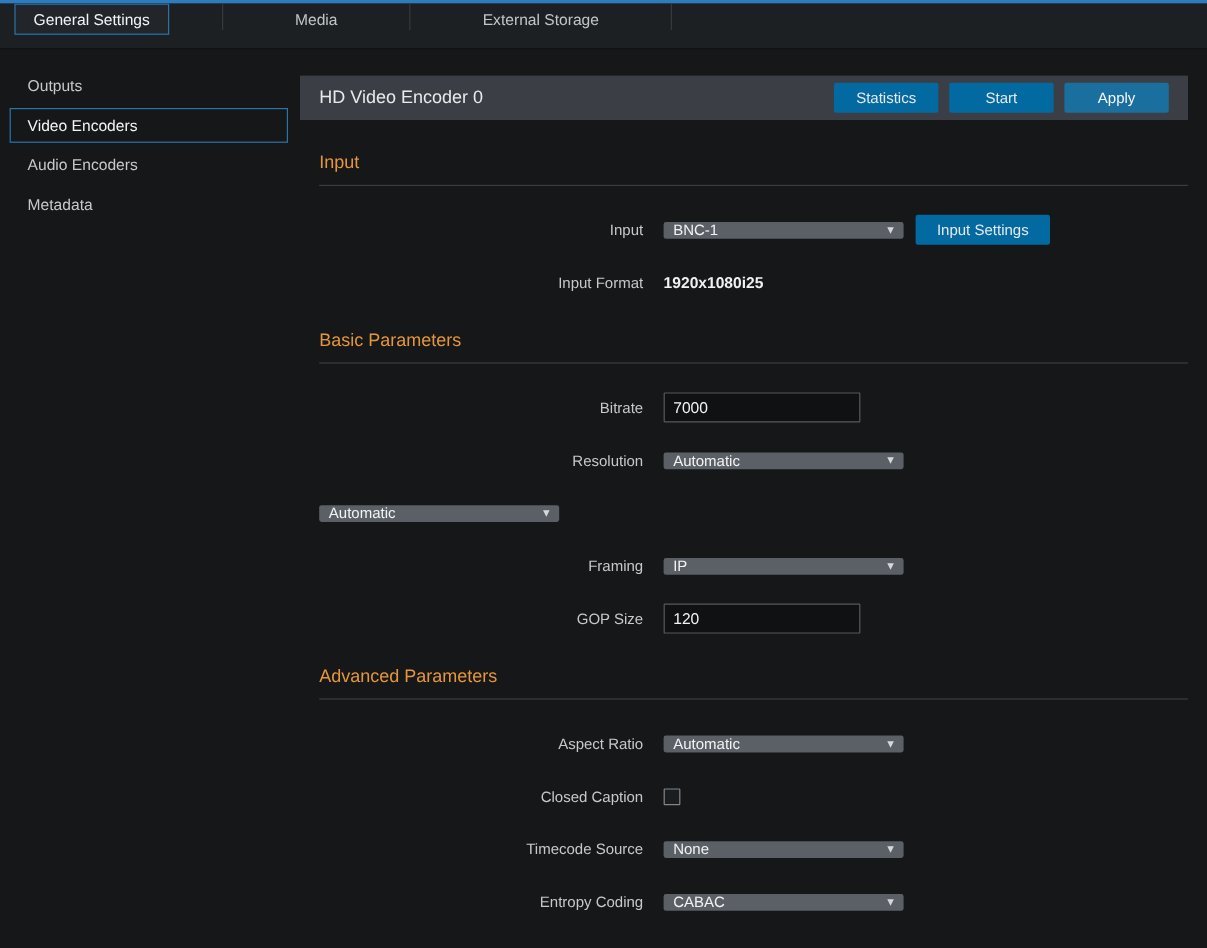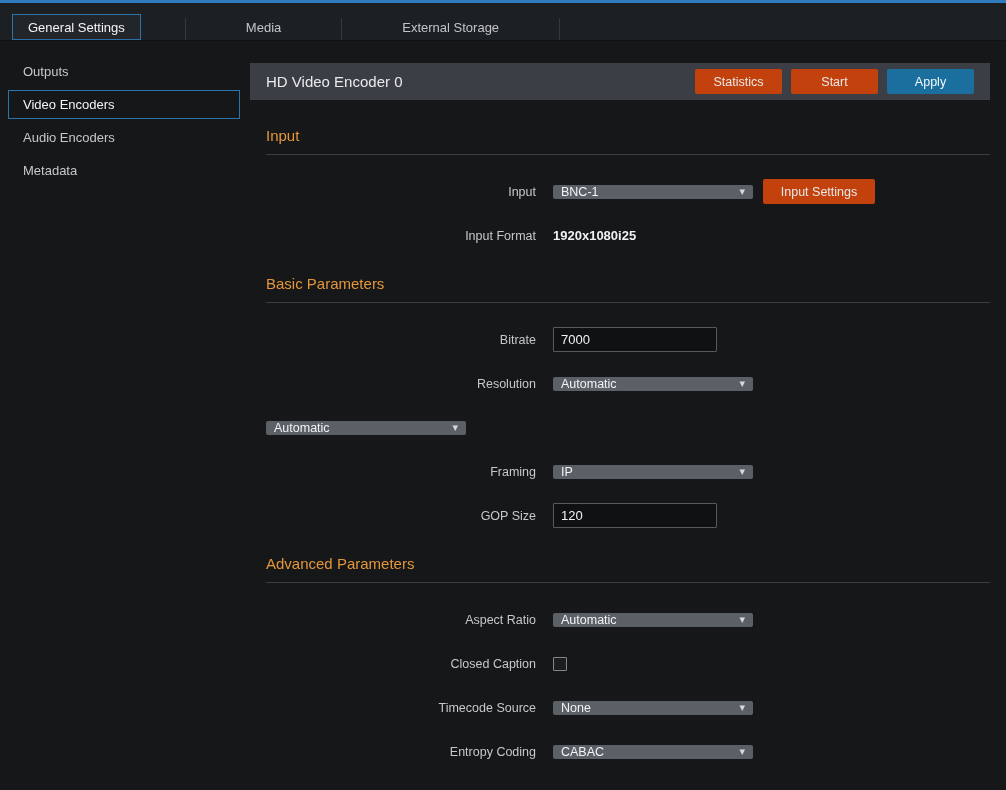--- a/index.html
+++ b/index.html
@@ -5,21 +5,21 @@
   * { margin:0; padding:0; box-sizing:border-box; }
   html,body { width:1006px; height:790px; background:#151719; overflow:hidden;
               font-family:"Liberation Sans", sans-serif; }
   .page { position:relative; width:1006px; height:790px; background:#151719; }
 
   
   .top-accent { height:3px; width:100%; background:#2e7cbd; }
 
   
   .topbar { height:38px; background:#1d2023; border-bottom:1px solid #101214;
-            display:flex; align-items:flex-end; padding:0 12px;gap:44px; }
+            display:flex; align-items:flex-start; padding:0 12px;gap:44px; }
   .tab { display:flex; align-items:center; height:26px; padding:0 15px;
          font-size:13px; color:#c2c5c7; cursor:pointer; border:1px solid transparent; }
   .tab.active { background:#22262b; border-color:#2b73a9; color:#f2f4f5; }
   .tab-sep { width:1px; height:22px; background:#35393e; }
 
   .content { display:flex; height:748px; position:relative; }
 
   
   .sidebar { width:250px; padding-top:16px; flex:none; }
   .side-item { margin:0 10px 4px 8px; padding:6px 14px; font-size:13px; color:#c6c9cb;
@@ -28,21 +28,21 @@
 
   
   .main { flex:1; padding:22px 16px 0 0; }
 
   .encoder-header { height:37px; background:#3b3f45; display:flex; align-items:center;
                     padding:0 16px;justify-content:flex-end; }
   .encoder-title { font-size:15px; color:#e8eaec; }
   .header-buttons { margin-left:auto; display:flex; gap:9px; }
   .btn { height:25px; min-width:87px; padding:0 14px; font-size:12.5px; border:none;
          border-radius:2px; cursor:pointer; font-family:"Liberation Sans", sans-serif; }
-  .btn.gray { background:#c2410c; color:#e7e9ea; }
+  .btn.gray { background:#0369a1; color:#e7e9ea; }
   .btn.blue { background:#1a6f9f; color:#f4f8fa; }
 
   section { margin-left:16px; margin-top:27px; }
   .section-title { font-size:15px; color:#e5963a; padding-bottom:10px;
                    border-bottom:1px solid #3a3e43; }
   .rows { margin-top:24px; }
 
   .row { display:flex; align-items:center; margin-bottom:19px; min-height:25px; }
   .row-label { width:270px; text-align:right; margin-right:17px;
                font-size:12.5px; color:#c6c8ca; flex:none; }

